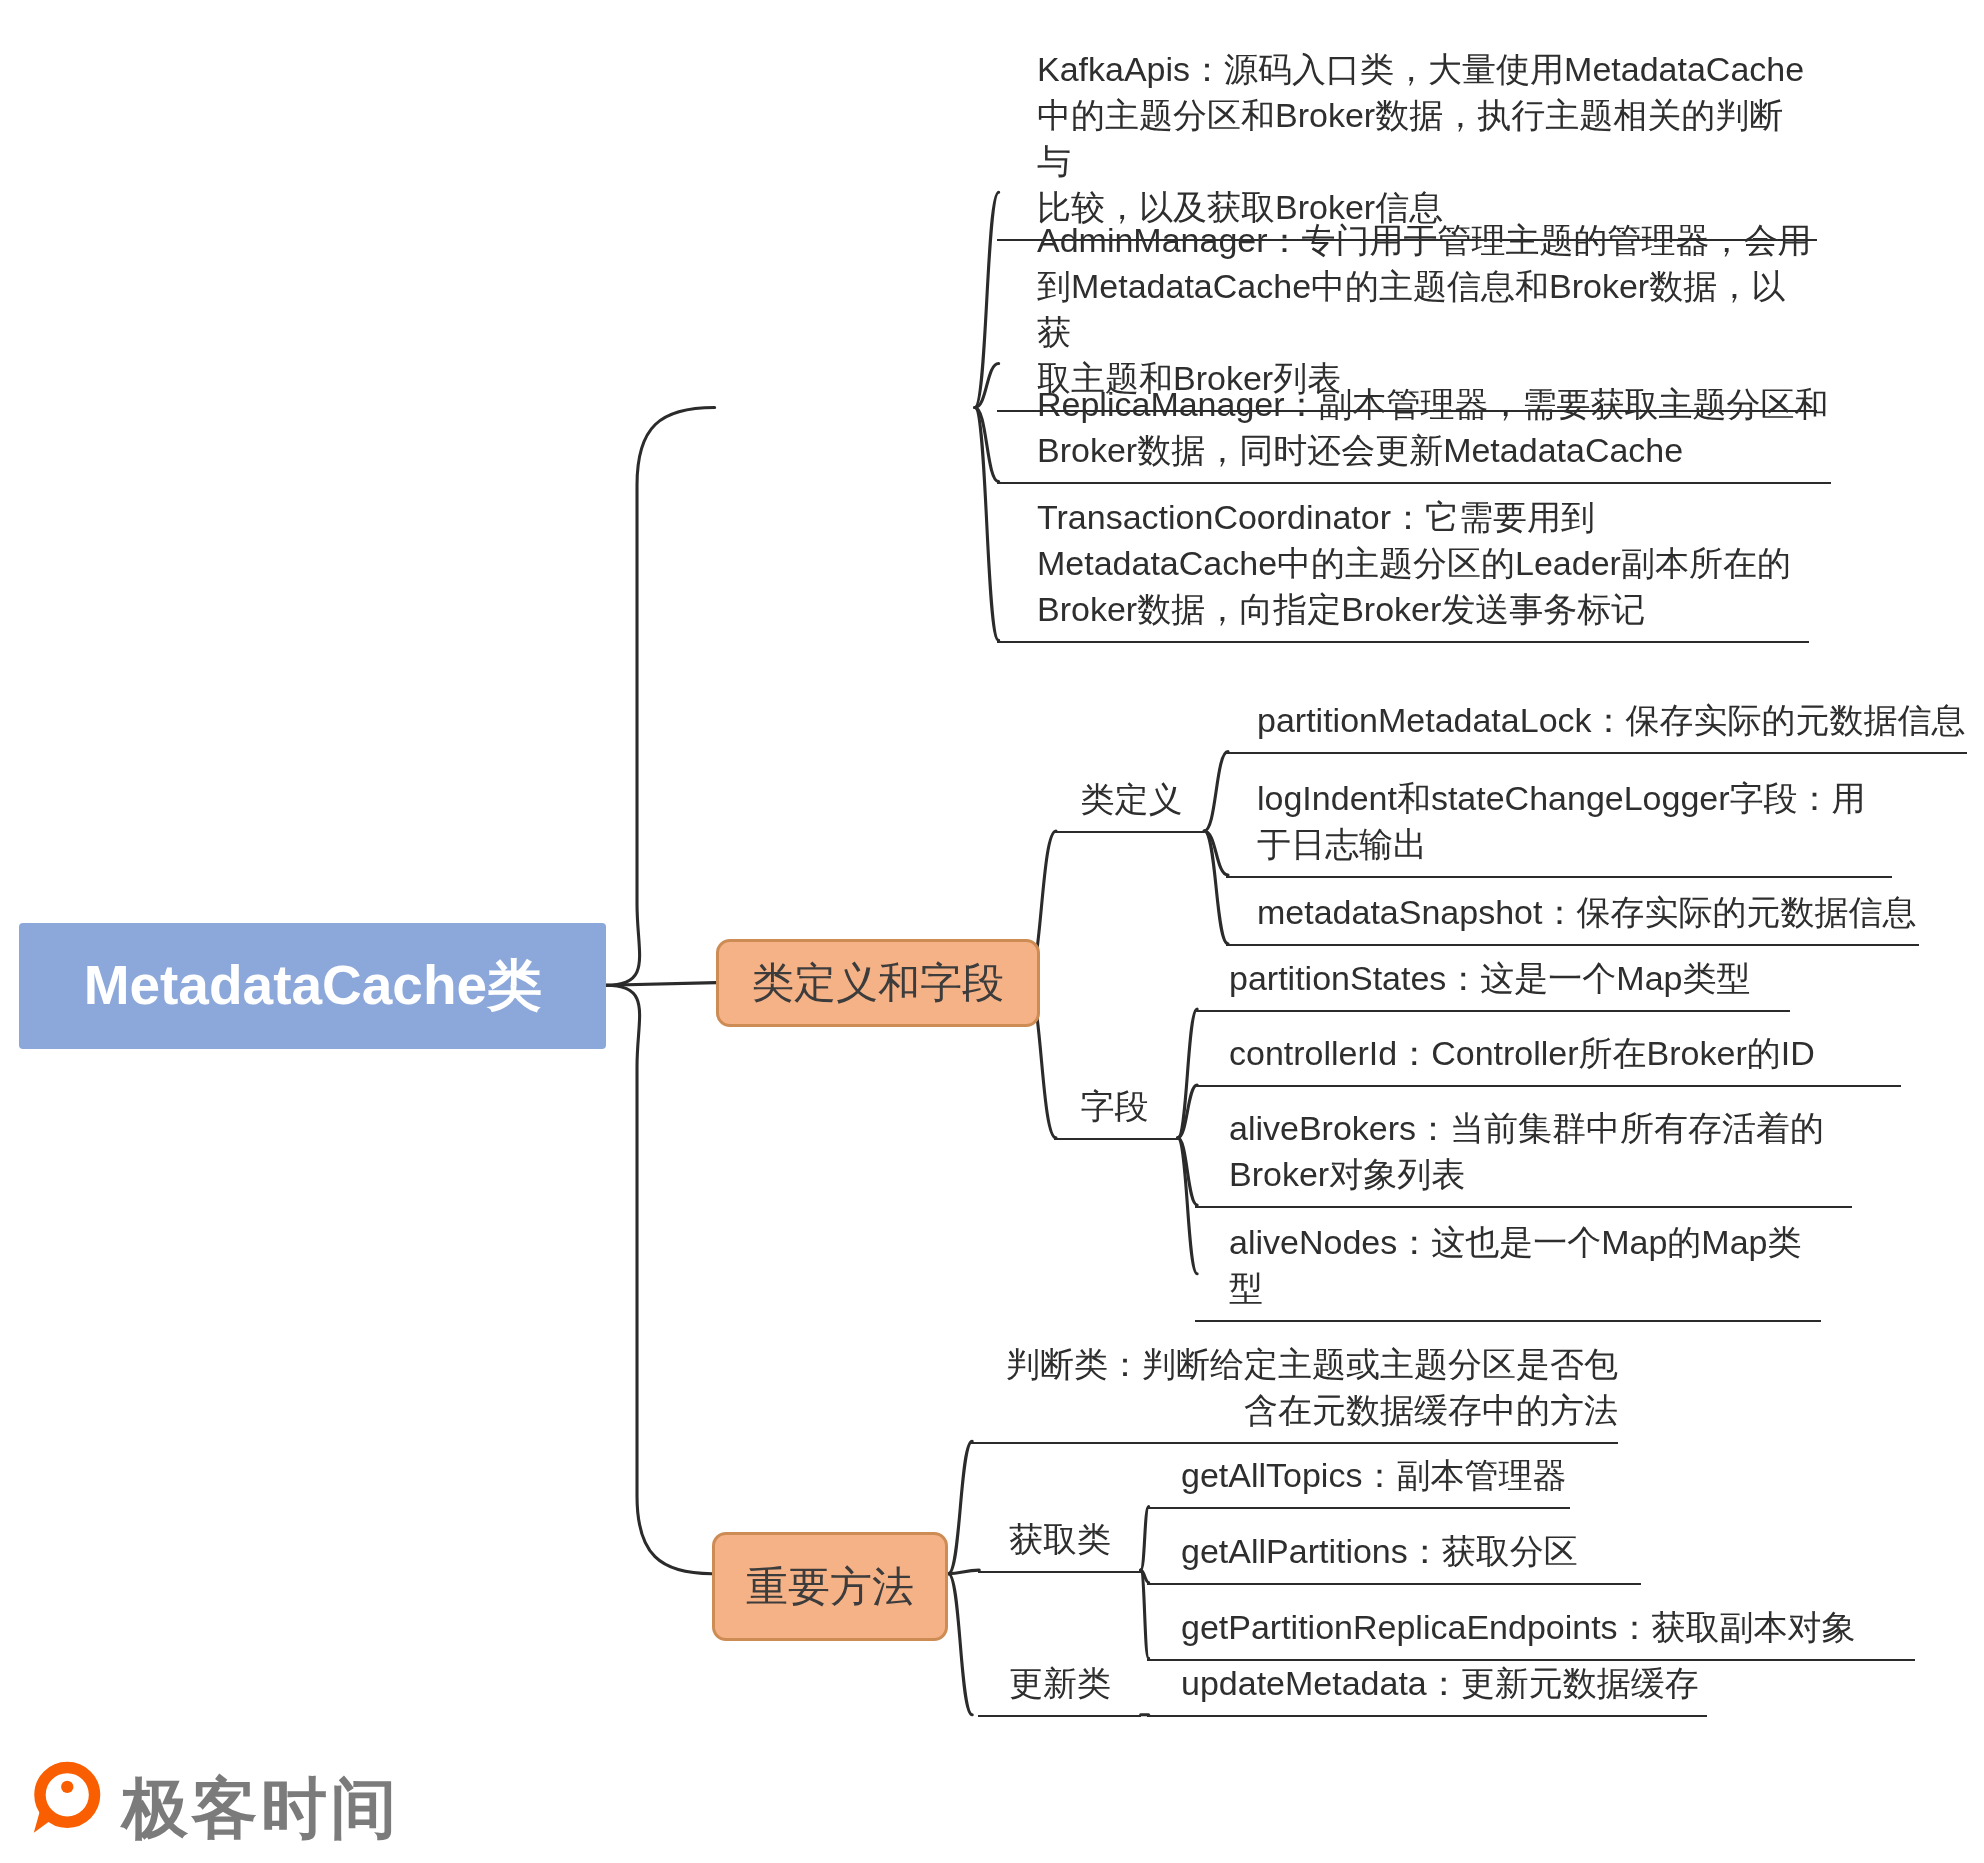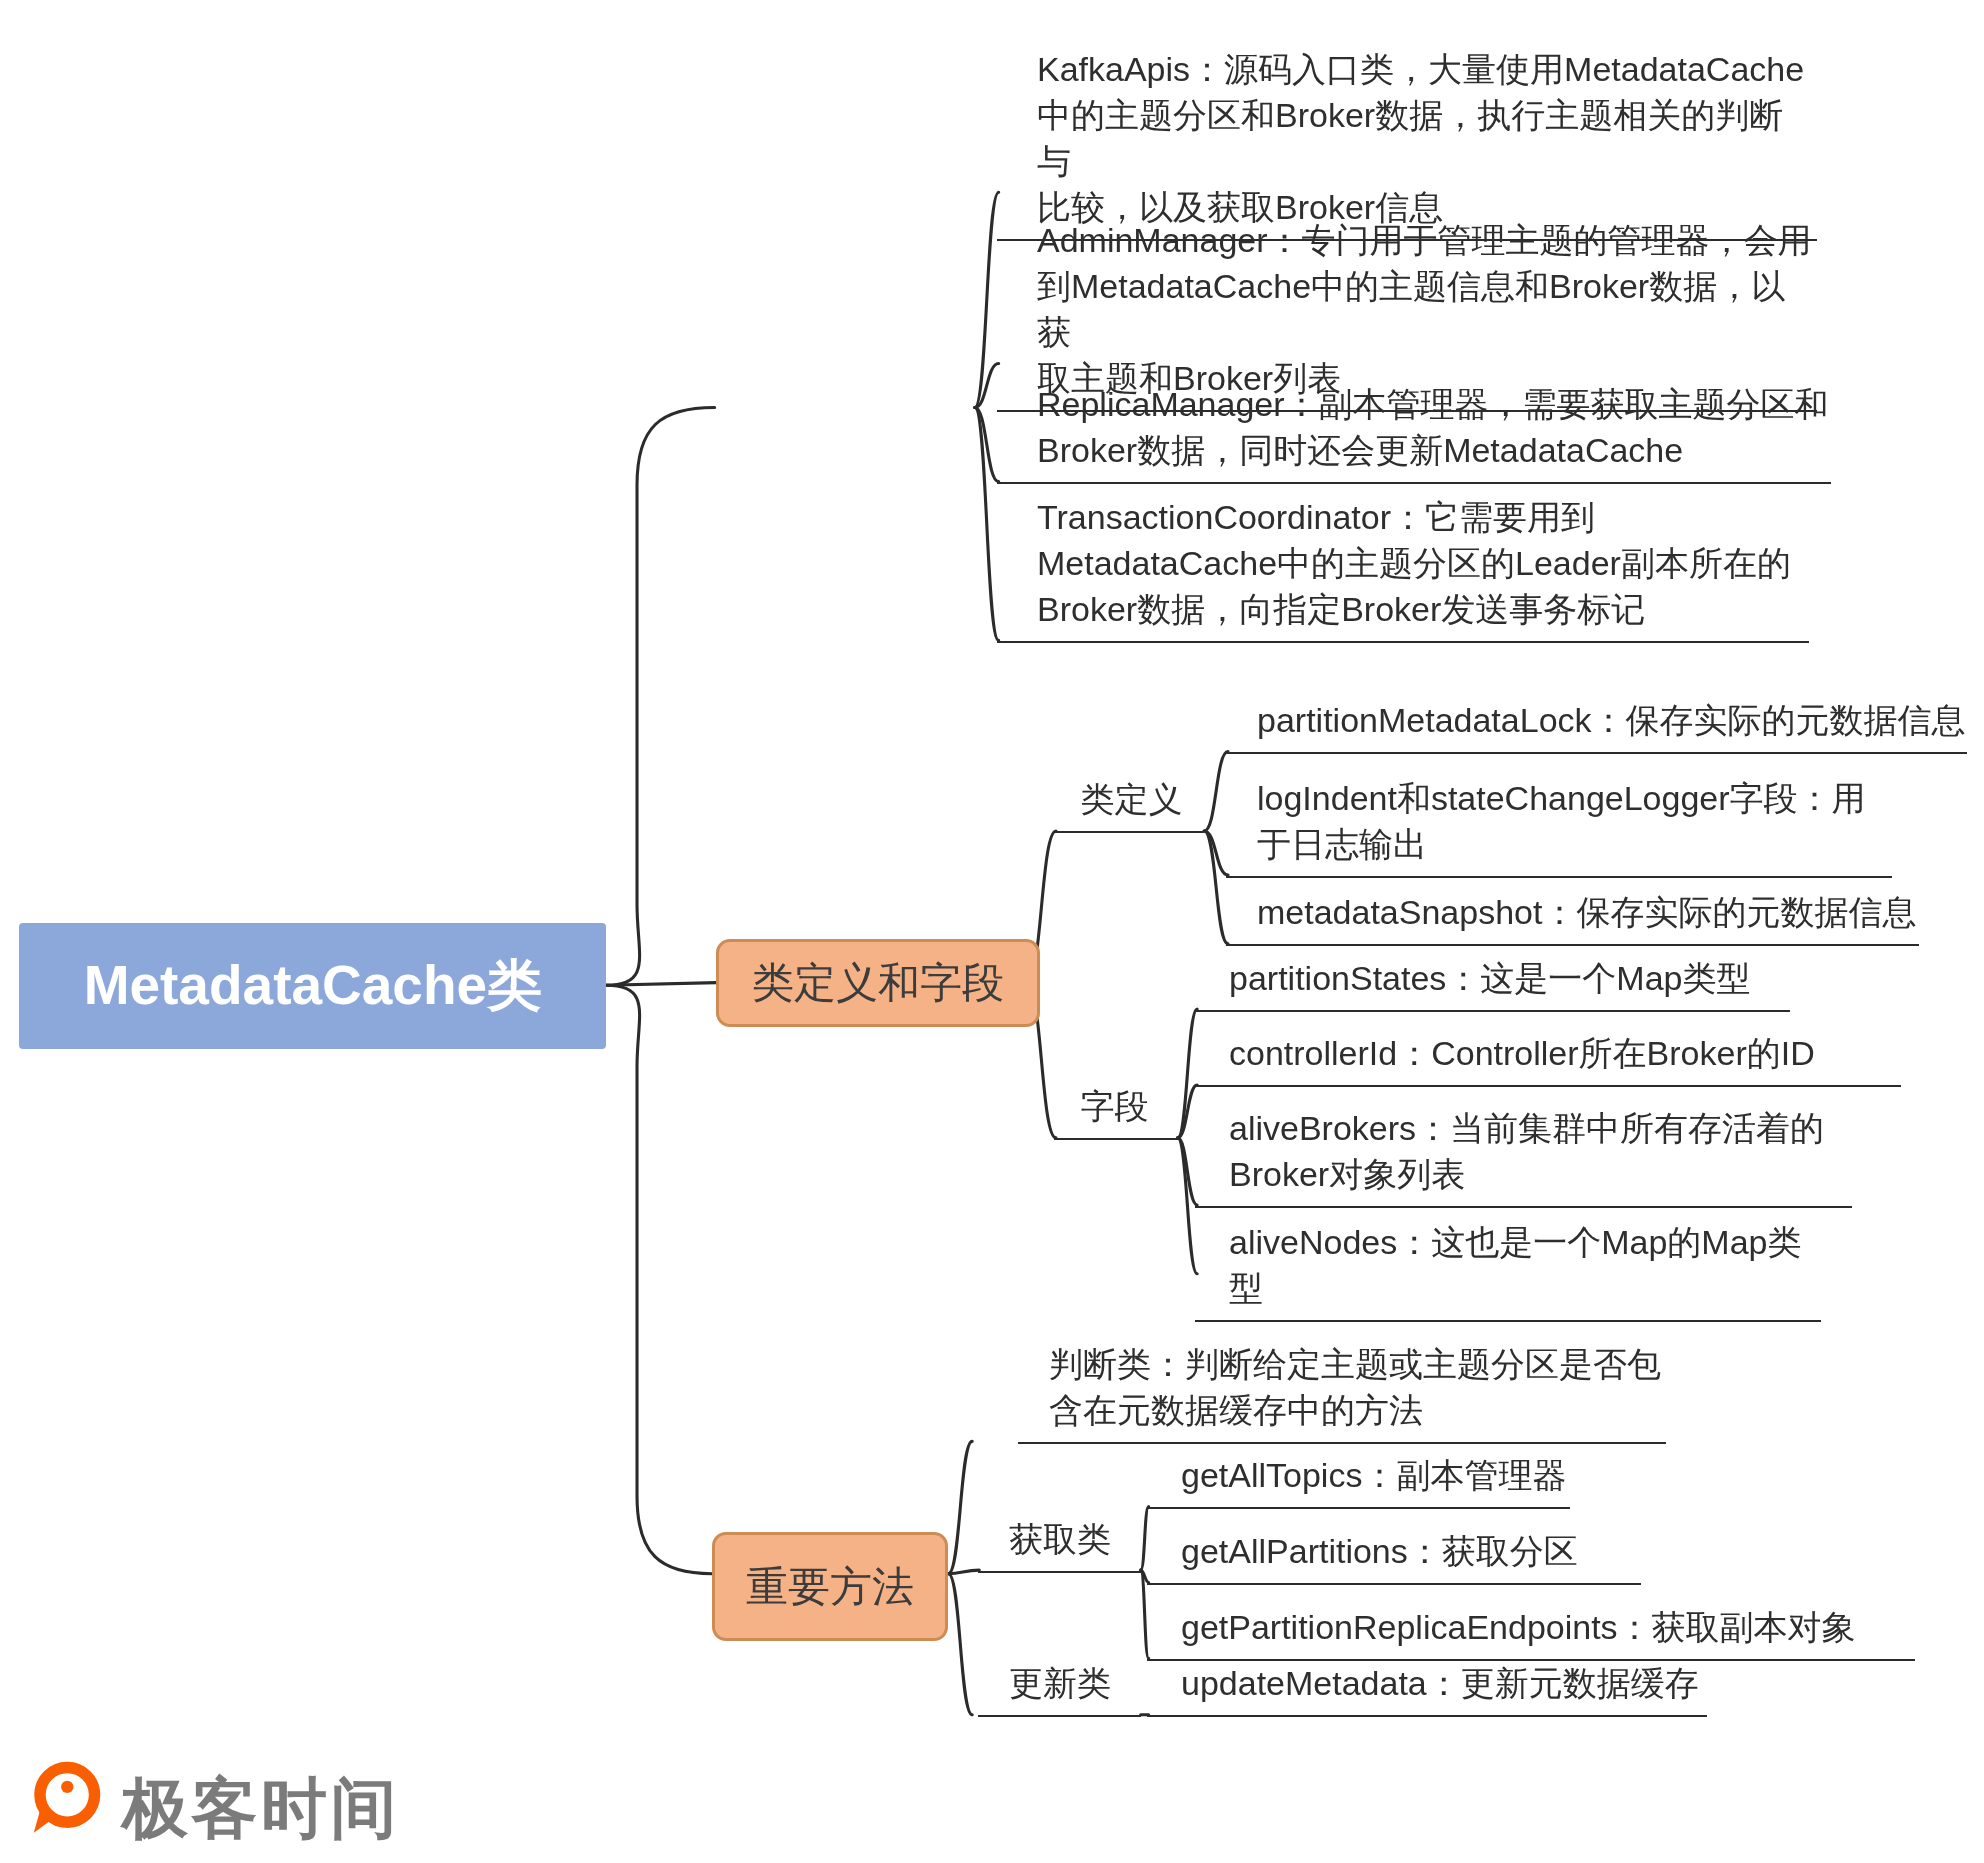--- a/index.html
+++ b/index.html
@@ -132,21 +132,21 @@
   <div class="leaf" style="left:1226px; top:775px; width:666px; padding-left:31px;">logIndent和stateChangeLogger字段：用
 于日志输出</div>
   <div class="leaf" style="left:1195px; top:955px; width:595px; padding-left:34px;">partitionStates：这是一个Map类型</div>
 
   <div class="leaf" style="left:1226px; top:889px; width:693px; padding-left:31px;">metadataSnapshot：保存实际的元数据信息</div>
   <div class="leaf" style="left:1195px; top:1030px; width:706px; padding-left:34px;">controllerId：Controller所在Broker的ID</div>
   <div class="leaf" style="left:1195px; top:1105px; width:657px; padding-left:34px;">aliveBrokers：当前集群中所有存活着的
 Broker对象列表</div>
   <div class="leaf" style="left:1195px; top:1219px; width:626px; padding-left:34px;">aliveNodes：这也是一个Map的Map类型</div>
 
-  <div class="leaf" style="left:1018px; top:1341px; width:648px; padding-left:31px;">判断类：判断给定主题或主题分区是否包
+  <div class="leaf" style="left:970px; top:1341px; width:648px; padding-left:31px;text-align:right;">判断类：判断给定主题或主题分区是否包
 含在元数据缓存中的方法</div>
 
   <div class="group-label" style="left:978px; top:1516px; width:163px; padding-left:31px;">获取类</div>
   <div class="group-label" style="left:978px; top:1660px; width:163px; padding-left:31px;">更新类</div>
 
   <div class="leaf" style="left:1147px; top:1452px; width:423px; padding-left:34px;">getAllTopics：副本管理器</div>
   <div class="leaf" style="left:1147px; top:1528px; width:494px; padding-left:34px;">getAllPartitions：获取分区</div>
   <div class="leaf" style="left:1147px; top:1604px; width:768px; padding-left:34px;">getPartitionReplicaEndpoints：获取副本对象</div>
 
   <div class="leaf" style="left:1147px; top:1660px; width:560px; padding-left:34px;">updateMetadata：更新元数据缓存</div>

